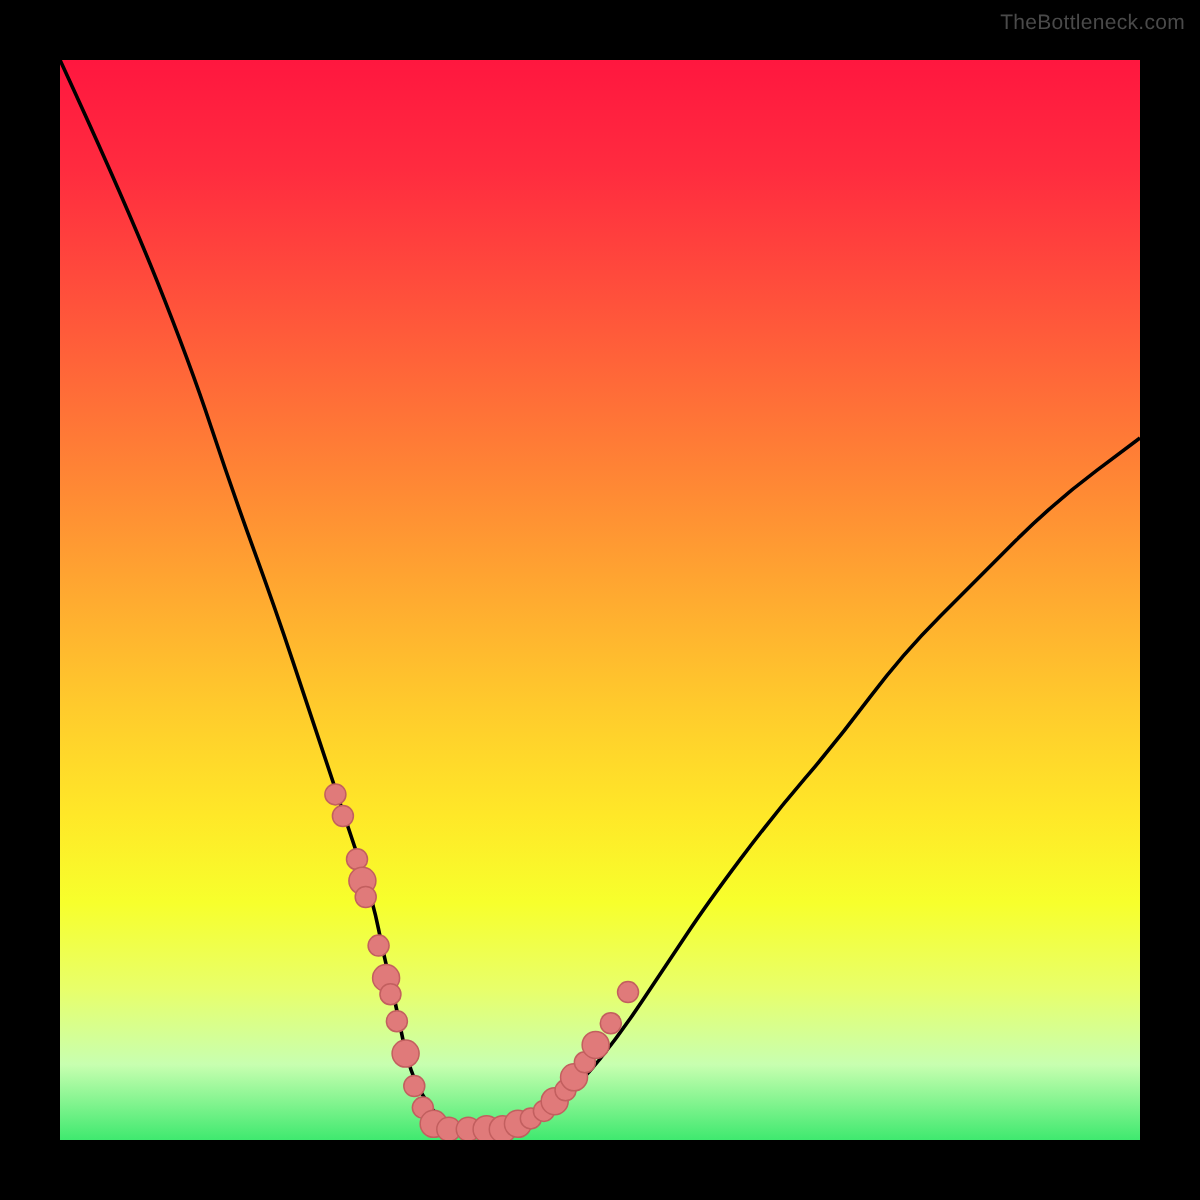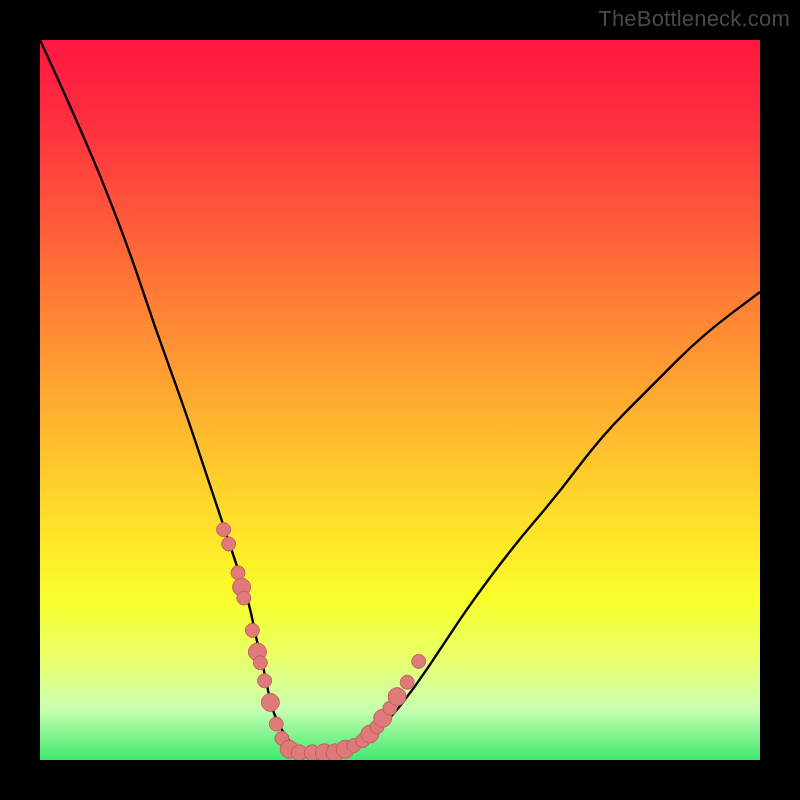--- a/index.html
+++ b/index.html
@@ -39,21 +39,21 @@
       #e8ff6a 86%,
       #c8ffb0 93%,
       #3fe96f 100%
     );
     overflow: hidden;
   }
   .attrib {
     position: absolute;
     top: 6px;
     right: 10px;
-    font-size: 22px;
+    font-size: 14px;
     color: #4a4a4a;
     font-weight: 500;
     letter-spacing: 0.2px;
   }
   svg.curve {
     position: absolute;
     left: 0;
     top: 0;
     width: 720px;
     height: 720px;

